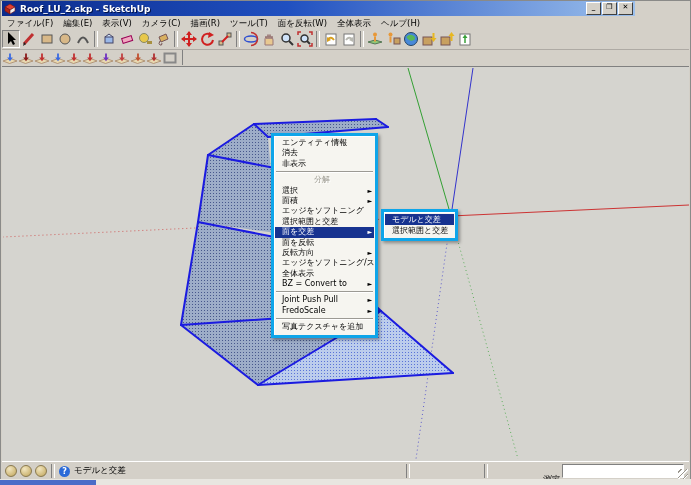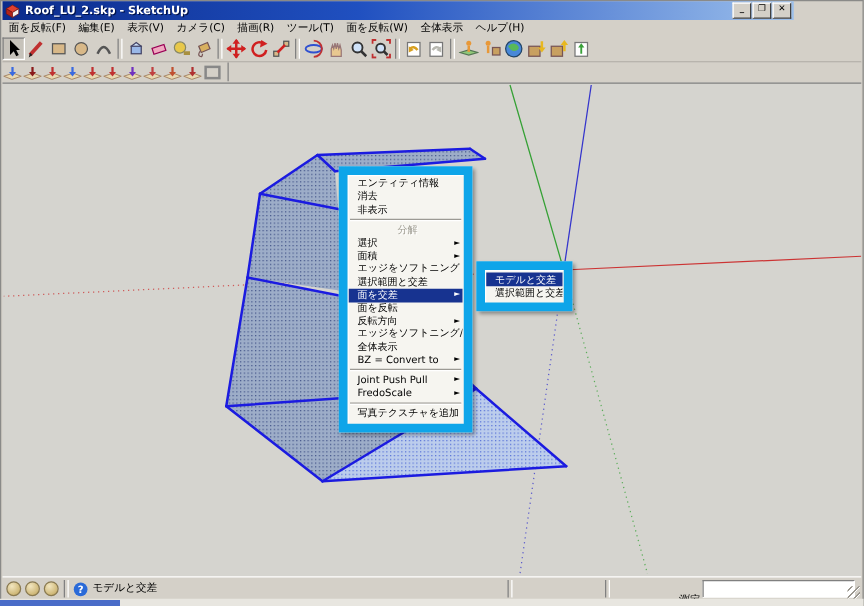--- a/index.html
+++ b/index.html
@@ -27,21 +27,21 @@
   .tbtn.pressed{background:#c6c2ba;border:1px solid;border-color:#808080 #fff #fff #808080;width:16px;height:16px;}
   .tbtn svg{display:block;}
   .tsep{width:2px;height:16px;border-left:1px solid #808080;border-right:1px solid #fff;margin:0 2px;flex:0 0 auto;}
   .tbtn2{width:16px;height:15px;display:flex;align-items:center;justify-content:center;flex:0 0 auto;}
   #toolbar2-end{width:3px;height:15px;border-right:1px solid #808080;margin-left:1px;}
   
   #viewport{position:absolute;left:2px;top:66px;width:687px;height:394px;background:#d5d4cf;
     border-top:1px solid #808080;box-sizing:content-box;}
   #viewport svg{display:block;}
   
-  .popup{position:absolute;background:#f6f5f0;border:7px solid #0ea5e9;
+  .popup{position:absolute;background:#f6f5f0;border:3px solid #0ea5e9;
     box-shadow:inset 1px 1px 0 #fff, 2px 2px 3px rgba(0,0,0,.35);padding:2px 1px;box-sizing:border-box;}
   #context-menu{left:271px;top:133px;width:107px;}
   #submenu{left:381px;top:209px;width:77px;}
   .mi{position:relative;height:10.4px;line-height:10.4px;font-size:8px;color:#000;
     padding-left:7px;padding-right:9px;white-space:nowrap;overflow:hidden;}
   #submenu .mi{height:11px;line-height:11px;}
   .mi .arrow{position:absolute;right:2px;top:0;font-size:6px;}
   .mi.hi{background:#173390;color:#fff;}
   .mi.dis{color:#9c9a90;text-shadow:1px 1px 0 #fff;margin-left:32px;}
   .msep{height:0;border-top:1px solid #9c9a94;border-bottom:1px solid #fff;margin:2px 1px;}
@@ -75,21 +75,21 @@
     </svg>
     <span id="title-text">Roof_LU_2.skp - SketchUp</span>
     <div id="win-controls" style="display: flex;">
         <div class="wbtn">_</div>
         <div class="wbtn">❐</div>
         <div class="wbtn">✕</div>
       </div>
   </div>
 
   <div id="menubar">
-      <span class="menu-item">面を反転(F)</span>
+      <span class="menu-item">ファイル(F)</span>
       <span class="menu-item">編集(E)</span>
       <span class="menu-item">表示(V)</span>
       <span class="menu-item">カメラ(C)</span>
       <span class="menu-item">描画(R)</span>
       <span class="menu-item">ツール(T)</span>
       <span class="menu-item">面を反転(W)</span>
       <span class="menu-item">全体表示</span>
       <span class="menu-item">ヘルプ(H)</span>
     </div>
   <div id="toolbar1">

